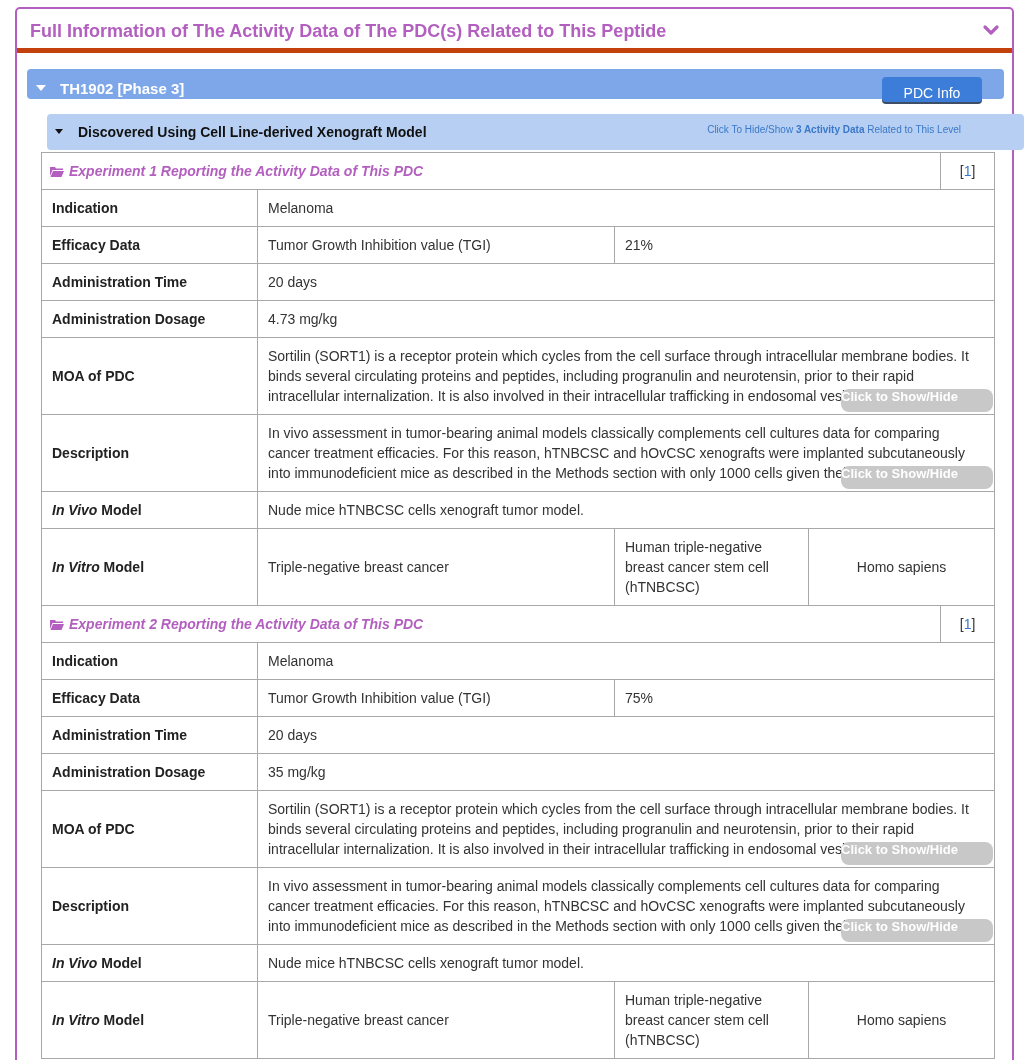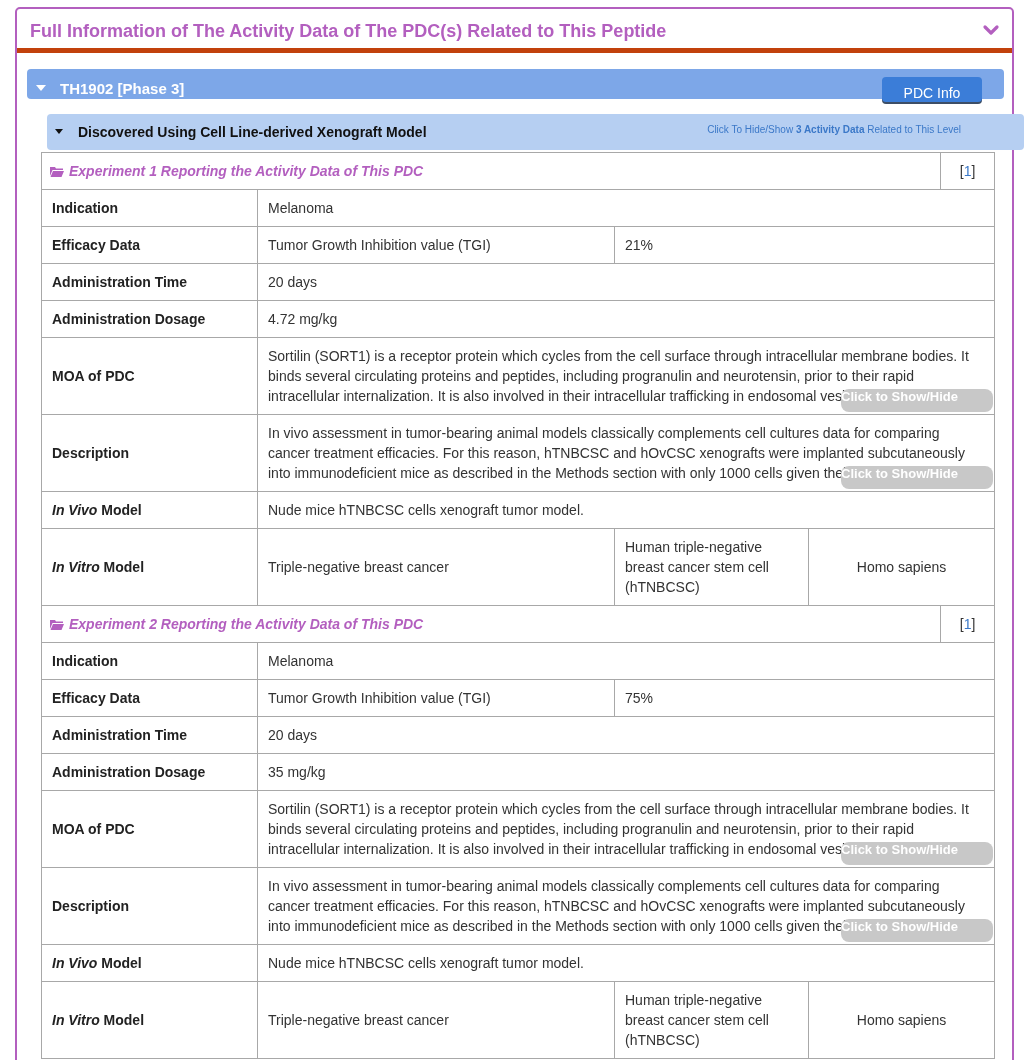--- a/index.html
+++ b/index.html
@@ -87,21 +87,21 @@
     <td class="lbl">Efficacy Data</td>
     <td>Tumor Growth Inhibition value (TGI)</td>
     <td colspan="3">21%</td>
   </tr>
   <tr class="r37">
     <td class="lbl">Administration Time</td>
     <td colspan="4">20 days</td>
   </tr>
   <tr class="r37">
     <td class="lbl">Administration Dosage</td>
-    <td colspan="4">4.72 mg/kg</td>
+    <td colspan="4">4.73 mg/kg</td>
   </tr>
   <tr class="r77">
     <td class="lbl">MOA of PDC</td>
     <td colspan="4" class="long">
       <span class="txt">Sortilin (SORT1) is a receptor protein which cycles from the cell surface through intracellular membrane bodies. It binds several circulating proteins and peptides, including progranulin and neurotensin, prior to their rapid intracellular internalization. It is also involved in their intracellular trafficking in endosomal vesicles from the</span>
       <span class="toggle-pill">Click to Show/Hide</span>
     </td>
   </tr>
   <tr class="r77">
     <td class="lbl">Description</td>

